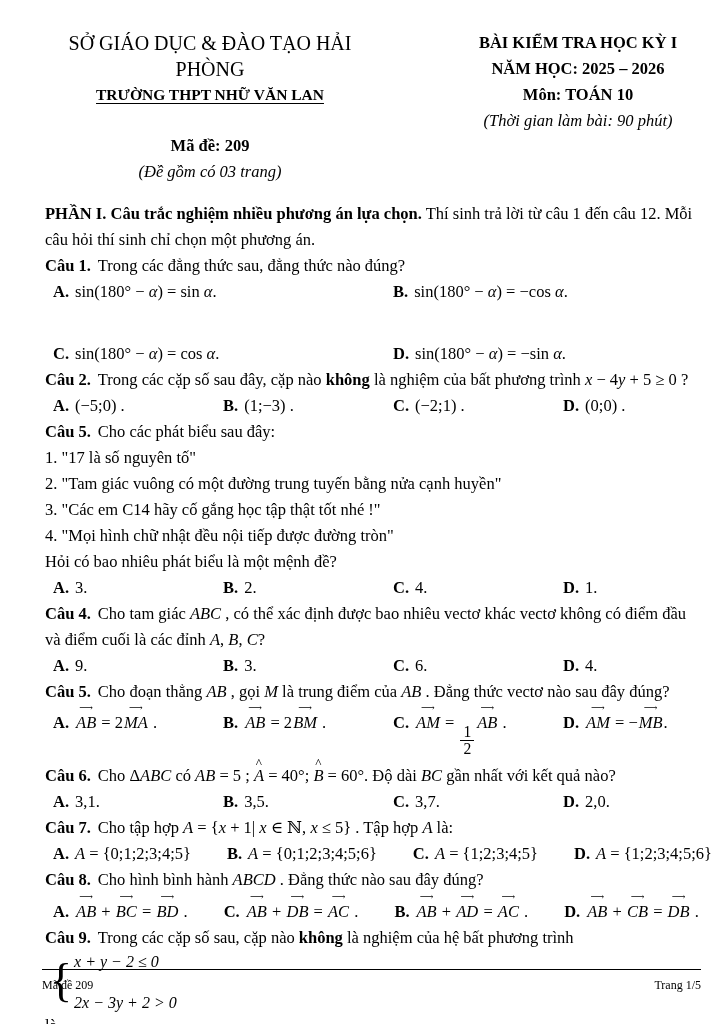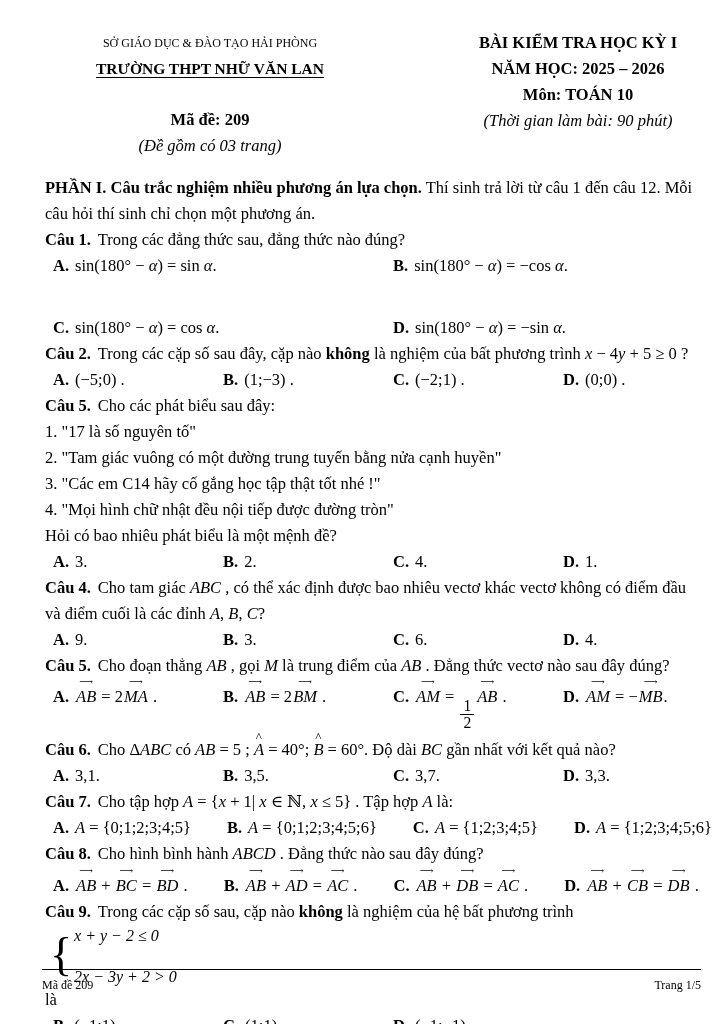--- a/index.html
+++ b/index.html
@@ -8,21 +8,21 @@
     width:725px;height:1024px;box-sizing:border-box;
     margin:0 auto;background:#ffffff;color:#000;
     padding:30px 28px 0 45px;position:relative;
     font-family:"Liberation Serif","DejaVu Serif",serif;
     font-size:16.5px;line-height:26px;
   }
   
   .hdr{display:flex;justify-content:space-between;margin-bottom:16px;}
   .h-left{width:330px;text-align:center;}
   .h-right{width:238px;text-align:center;}
-  .dept{font-size:12px;}
+  .dept{font-size:20px;}
   .school{font-size:15.5px;font-weight:bold;text-decoration:underline;text-underline-offset:3px;}
   .exam-code{font-weight:bold;margin-top:25px;}
   .pages-note{font-style:italic;}
   .h-right .t1,.h-right .t2,.h-right .t3{font-weight:bold;}
   .h-right .t4{font-style:italic;}
   
   p{margin:0;}
   .intro b{font-weight:bold;}
   .qline .ql{font-weight:bold;margin-right:7px;}
   .opts{display:grid;grid-template-columns:1fr 1fr 1fr 1fr;padding-left:8px;white-space:nowrap;gap:36px;}
@@ -131,40 +131,40 @@
       <span class="opt"><b class="ol">D.</b><span><span class="vec">AM</span> = −<span class="vec">MB</span>.</span></span>
     </div>
   </section>
 
   <section>
     <p class="qline"><b class="ql">Câu 6.</b><span>Cho Δ<i>ABC</i> có <i>AB</i> = 5 ; <span class="hat">A</span> = 40°; <span class="hat">B</span> = 60°. Độ dài <i>BC</i> gần nhất với kết quả nào?</span></p>
     <div class="opts">
       <span class="opt"><b class="ol">A.</b><span>3,1.</span></span>
       <span class="opt"><b class="ol">B.</b><span>3,5.</span></span>
       <span class="opt"><b class="ol">C.</b><span>3,7.</span></span>
-      <span class="opt"><b class="ol">D.</b><span>3,3.</span></span>
+      <span class="opt"><b class="ol">D.</b><span>2,0.</span></span>
     </div>
   </section>
 
   <section>
     <p class="qline"><b class="ql">Câu 7.</b><span>Cho tập hợp <i>A</i> = {<i>x</i> + 1| <i>x</i> ∈ ℕ, <i>x</i> ≤ 5} . Tập hợp <i>A</i> là:</span></p>
     <div class="opts">
       <span class="opt"><b class="ol">A.</b><span><i>A</i> = {0;1;2;3;4;5}</span></span>
       <span class="opt"><b class="ol">B.</b><span><i>A</i> = {0;1;2;3;4;5;6}</span></span>
       <span class="opt"><b class="ol">C.</b><span><i>A</i> = {1;2;3;4;5}</span></span>
       <span class="opt"><b class="ol">D.</b><span><i>A</i> = {1;2;3;4;5;6}</span></span>
     </div>
   </section>
 
   <section>
     <p class="qline"><b class="ql">Câu 8.</b><span>Cho hình bình hành <i>ABCD</i> . Đẳng thức nào sau đây đúng?</span></p>
     <div class="opts vrow">
       <span class="opt"><b class="ol">A.</b><span><span class="vec">AB</span> + <span class="vec">BC</span> = <span class="vec">BD</span> .</span></span>
+      <span class="opt"><b class="ol">C.</b><span><span class="vec">AB</span> + <span class="vec">DB</span> = <span class="vec">AC</span> .</span></span>
       <span class="opt"><b class="ol">B.</b><span><span class="vec">AB</span> + <span class="vec">AD</span> = <span class="vec">AC</span> .</span></span>
-      <span class="opt"><b class="ol">C.</b><span><span class="vec">AB</span> + <span class="vec">DB</span> = <span class="vec">AC</span> .</span></span>
       <span class="opt"><b class="ol">D.</b><span><span class="vec">AB</span> + <span class="vec">CB</span> = <span class="vec">DB</span> .</span></span>
     </div>
   </section>
 
   <section>
     <p class="qline"><b class="ql">Câu 9.</b><span>Trong các cặp số sau, cặp nào <b>không</b> là nghiệm của hệ bất phương trình <span class="sys">
             <span class="brace">{</span>
             <span class="syslines">
               <span>x + y − 2 ≤ 0</span>
               <span>2x − 3y + 2 &gt; 0</span>

